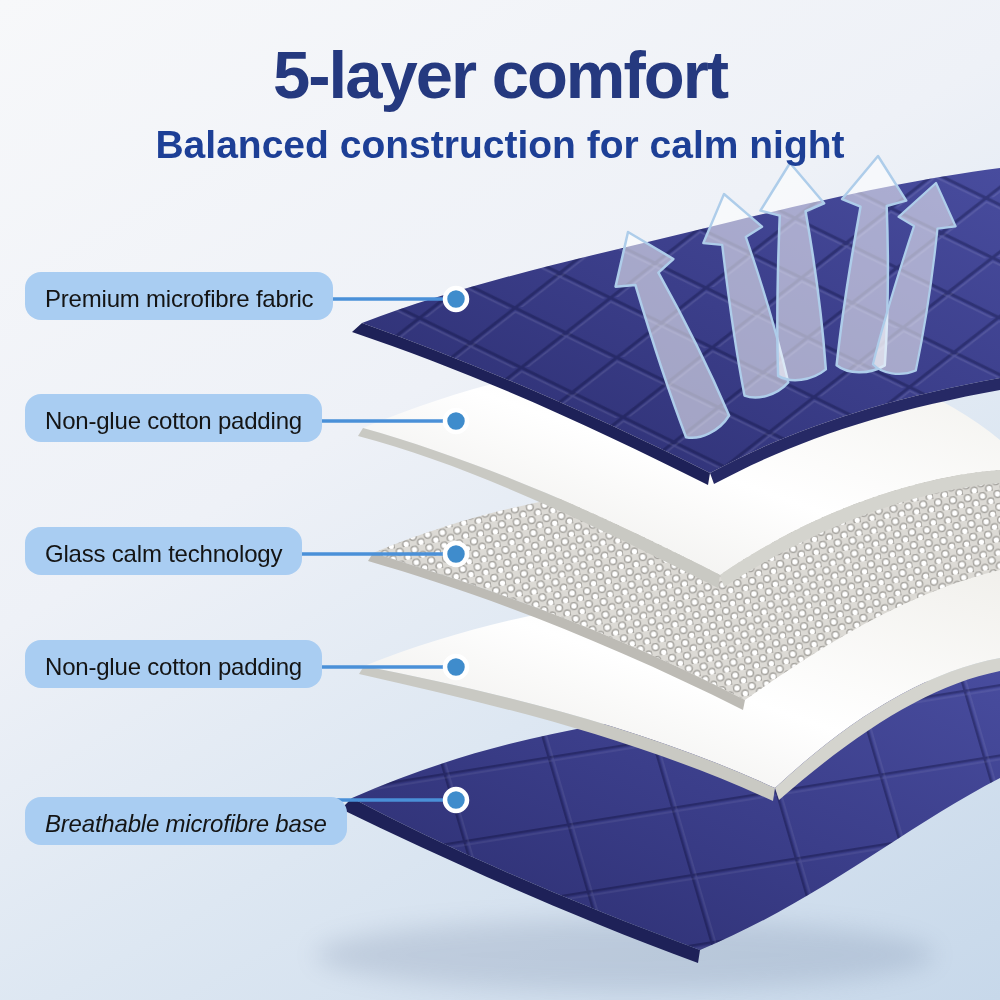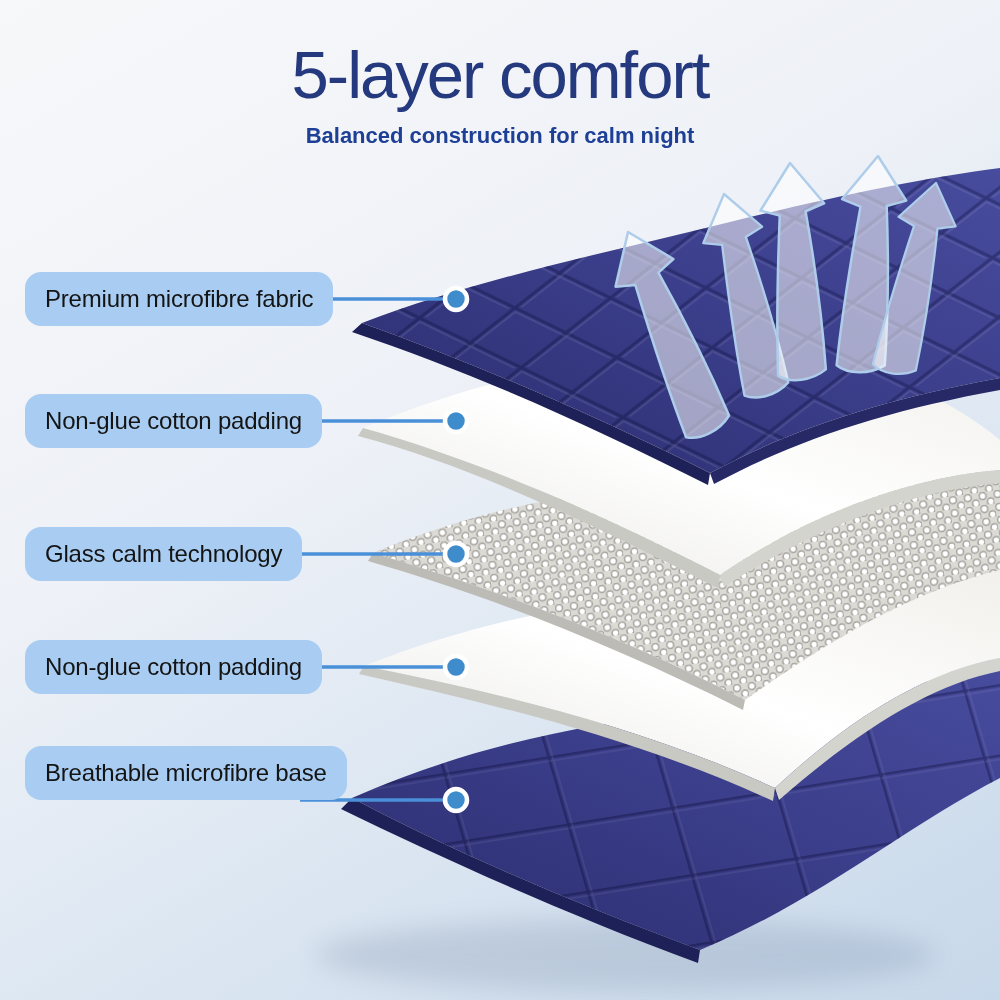--- a/index.html
+++ b/index.html
@@ -3,29 +3,29 @@
 <meta charset="utf-8">
 <style>
   html,body{margin:0;padding:0;}
   .stage{
     position:relative;width:1000px;height:1000px;overflow:hidden;
     background:linear-gradient(150deg,#f7f8fa 0%,#eef1f7 40%,#dde7f2 65%,#c7d8ea 100%);
     font-family:"Liberation Sans","DejaVu Sans",sans-serif;
   }
   svg.art{position:absolute;left:0;top:0;z-index:1;}
   .header{position:absolute;top:36px;left:0;width:100%;text-align:center;z-index:3;}
-  .title{margin:0;font-size:67px;font-weight:400;letter-spacing:-2px;color:#25397f;text-align:center;}
-  .subtitle{margin:10px 0 0;font-size:22px;font-weight:600;color:#1d3f96;}
+  .title{margin:0;font-size:67px;font-weight:700;letter-spacing:-2px;color:#25397f;text-align:center;}
+  .subtitle{margin:10px 0 0;font-size:39px;font-weight:600;color:#1d3f96;}
   .pill{
-    position:absolute;left:25px;z-index:2;height:54px;line-height:54px;
+    position:absolute;left:25px;z-index:2;height:48px;line-height:54px;
     padding:0 20px;background:#a9cdf2;border-radius:16px;
     font-size:24px;letter-spacing:-0.2px;color:#141414;white-space:nowrap;
   }
   .pill.p1{top:272px;} .pill.p2{top:394px;} .pill.p3{top:527px;}
-  .pill.p4{top:640px;} .pill.p5{top:746px;}
+  .pill.p4{top:640px;} .pill.p5{top:797px;font-style:italic;}
 </style>
 </head>
 <body>
 
 <div class="stage">
 
   <svg class="art" width="1000" height="1000" viewBox="0 0 1000 1000" aria-hidden="true">
     <defs>
       <linearGradient id="navyGrad" x1="0" y1="1" x2="1" y2="0">
         <stop offset="0" stop-color="#2b2d6e"></stop>

